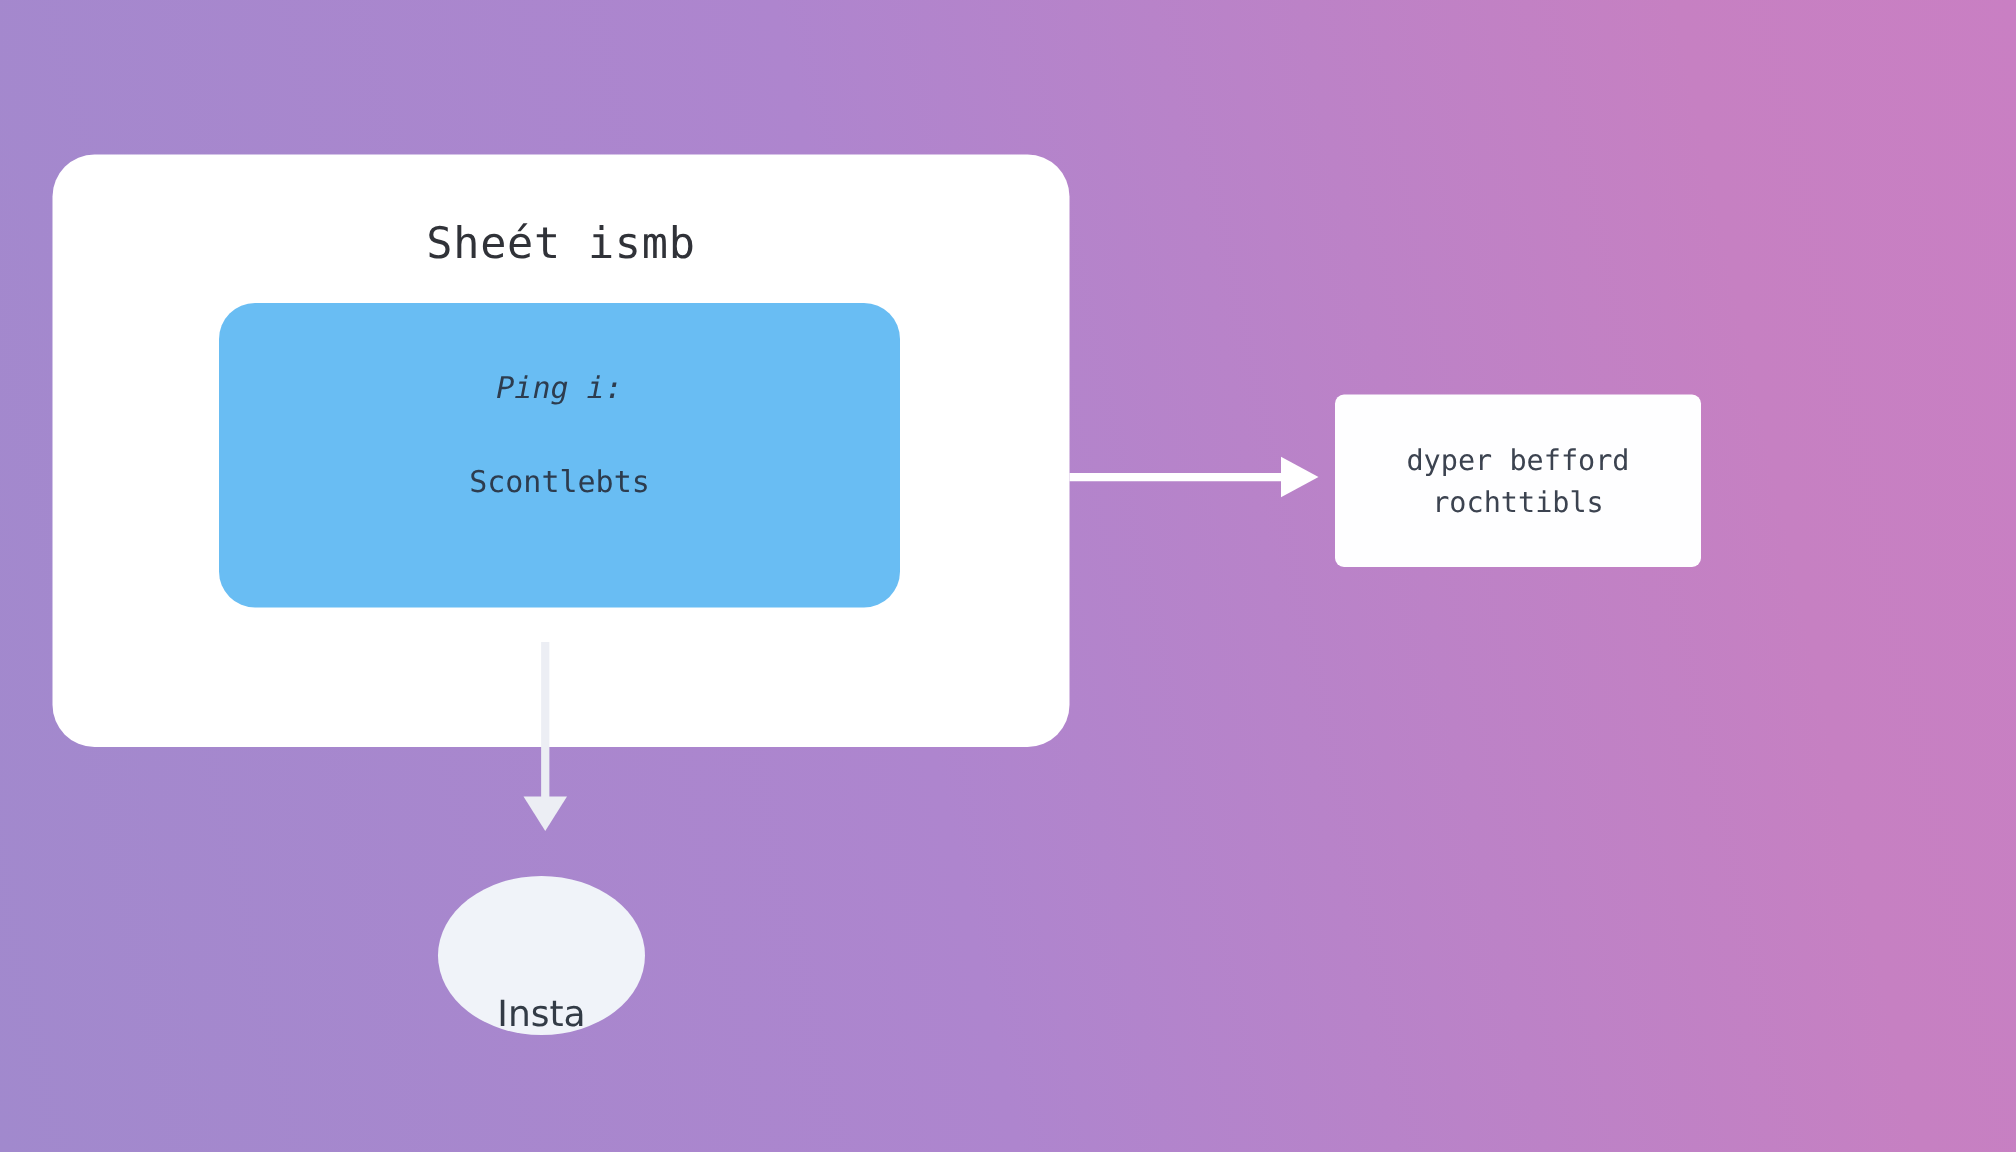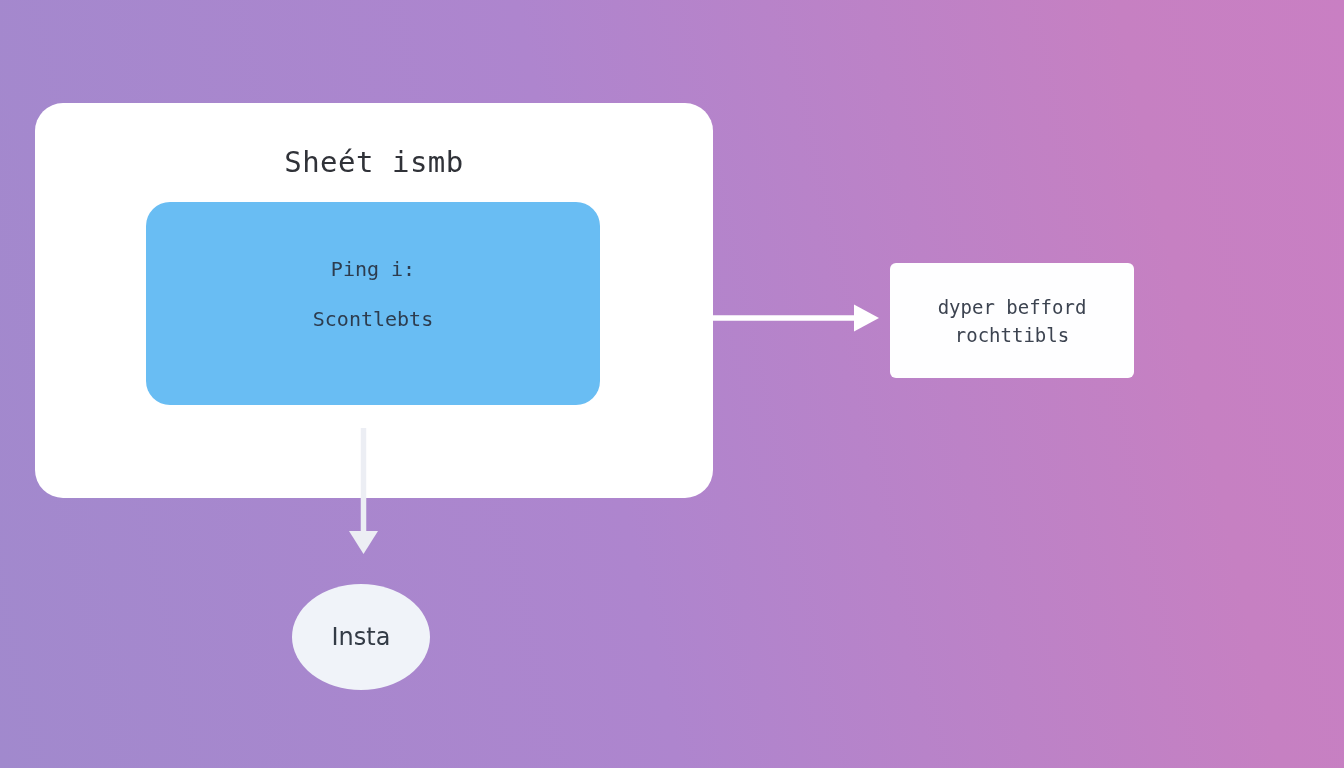--- a/index.html
+++ b/index.html
@@ -46,29 +46,30 @@
   .blue-box {
     position: absolute;
     left: 111px;
     top: 99px;
     width: 454px;
     height: 203px;
     background: #69bdf3;
     border-radius: 24px;
   }
   .blue-box .line1 {
-    margin-top: 55px;
+    margin-top: 44px;
     text-align: center;
     font-family: "DejaVu Sans Mono", monospace;
     font-size: 20px;
     line-height: 24px;
     color: #2d3c4e;
+    font-style: italic;
   }
   .blue-box .line2 {
-    margin-top: 26px;
+    margin-top: 39px;
     text-align: center;
     font-family: "DejaVu Sans Mono", monospace;
     font-size: 20px;
     line-height: 24px;
     color: #2d3c4e;
   }
 
   
   .right-box {
     position: absolute;
@@ -91,21 +92,21 @@
   
   .ellipse-node {
     position: absolute;
     left: 292px;
     top: 584px;
     width: 138px;
     height: 106px;
     border-radius: 50%;
     background: #f0f3f9;
     display: flex;
-    align-items: center;
+    align-items: flex-end;
     justify-content: center;
     font-family: "DejaVu Sans", sans-serif;
     font-size: 24px;
     color: #333b46;
   }
 
   
   .arrows-layer {
     position: absolute;
     left: 0;

